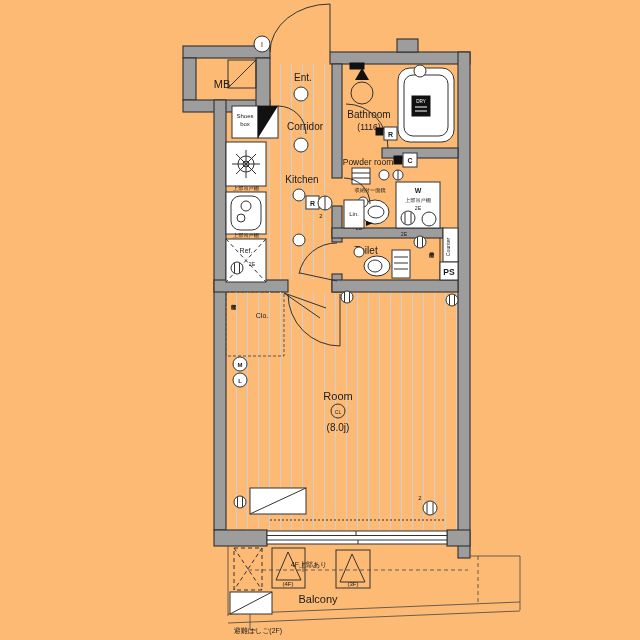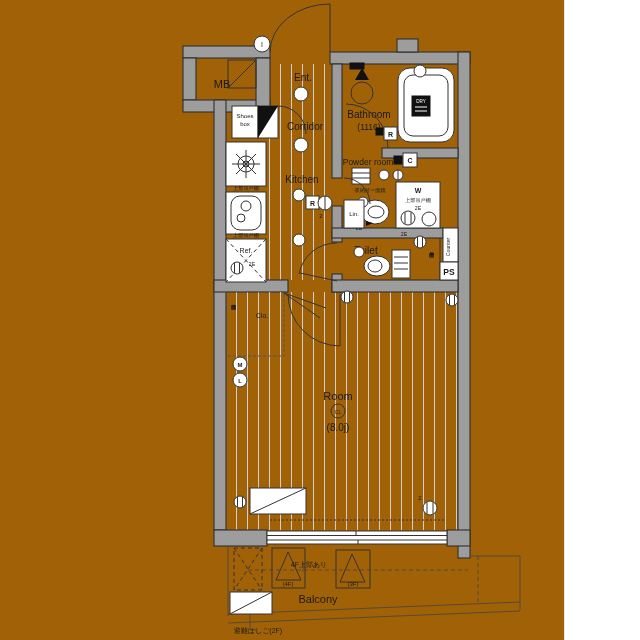--- a/index.html
+++ b/index.html
@@ -1,16 +1,16 @@
 <!DOCTYPE html>
 <html><head>
 <meta charset="utf-8">
 <style>
   html,body{margin:0;padding:0;background:#fff;}
-  .page{width:564px;height:640px;position:relative;background:#a16207;outline:1px solid #e6e6e6;overflow:hidden;}
+  .page{width:640px;height:640px;position:relative;background:#fdba74;outline:1px solid #e6e6e6;overflow:hidden;}
   svg text{font-family:"Liberation Sans",sans-serif;fill:#1a1a1a;text-anchor:middle;}
   .wall{fill:#9d9d9d;stroke:#2f2f2f;stroke-width:1.1;}
   .fixture{fill:#ffffff;stroke:#333;stroke-width:1;}
   .nofill{fill:none;stroke:#333;stroke-width:1;}
   .thin{fill:none;stroke:#444;stroke-width:0.8;}
   .dash{stroke-dasharray:4 3;}
   .dash2{stroke-dasharray:2 2;}
   .blackbox{fill:#111;stroke:#111;}
   .wtxt{fill:#fff;}
   .lbl{font-size:10px;}

